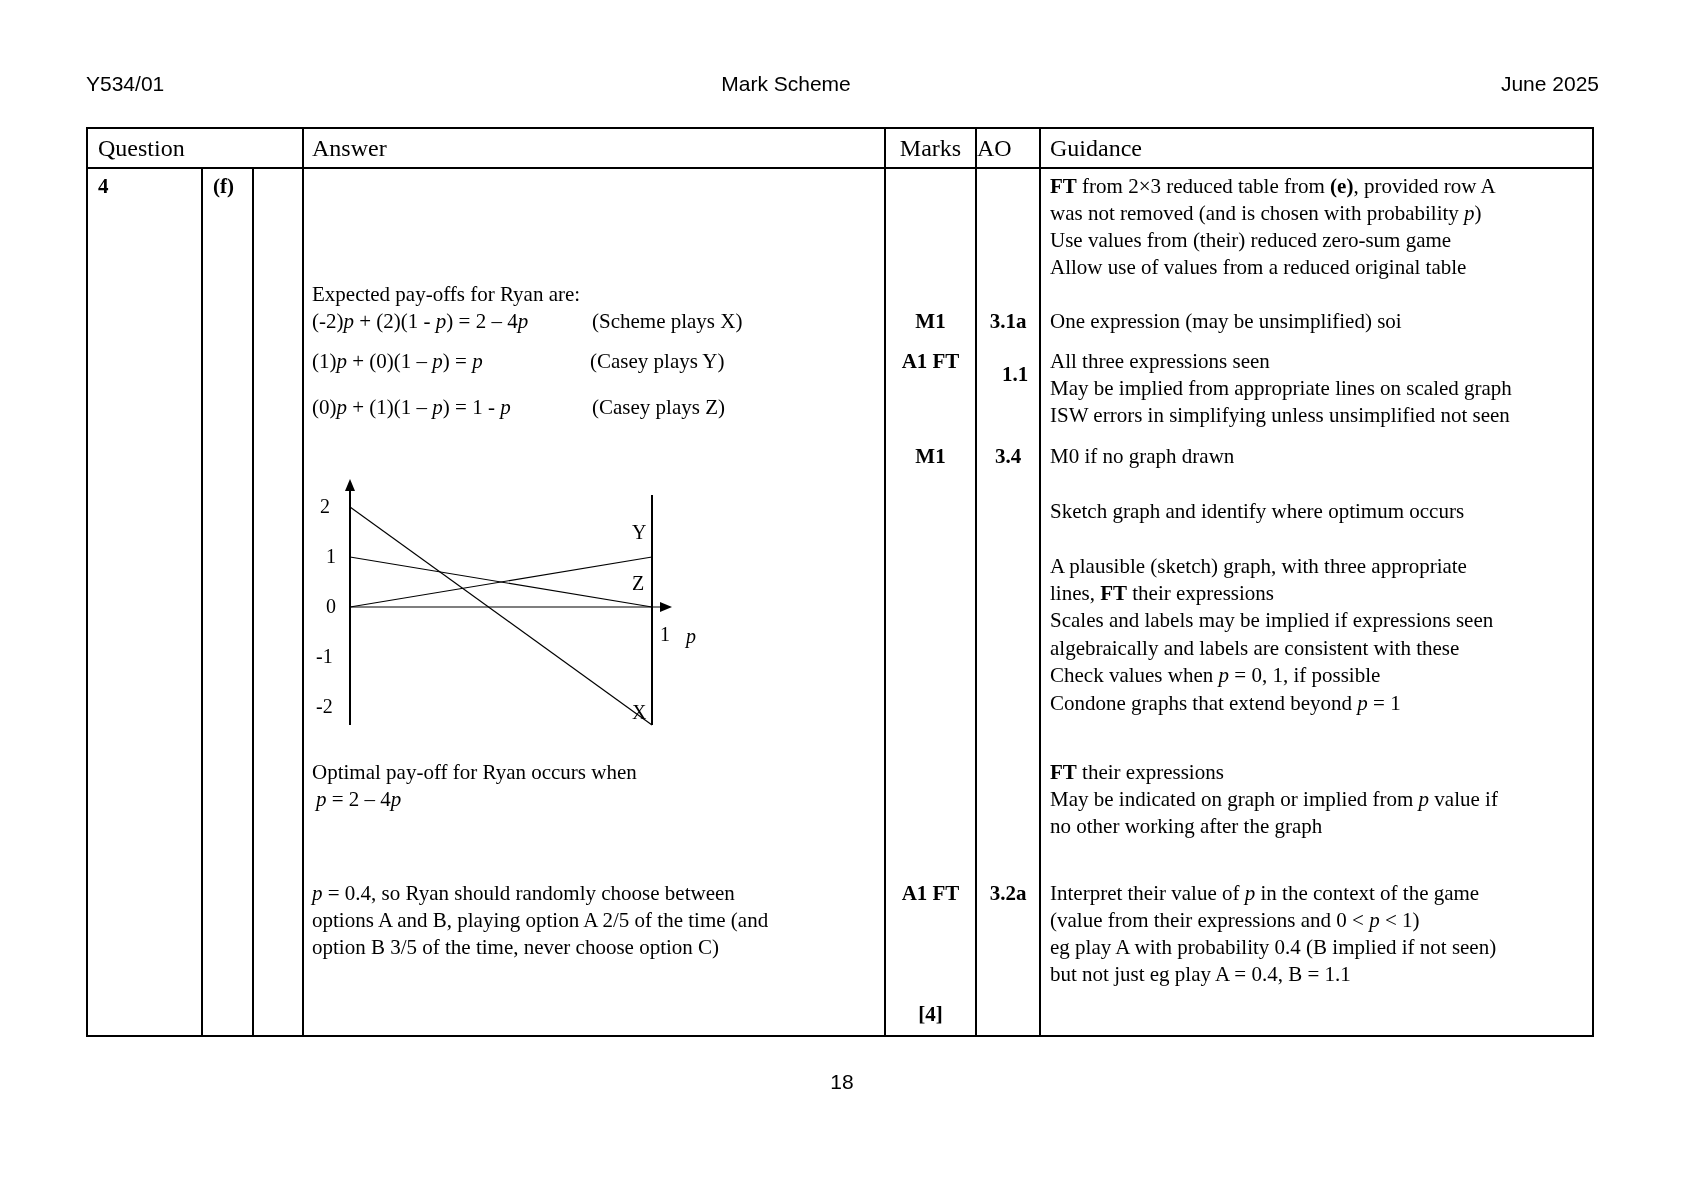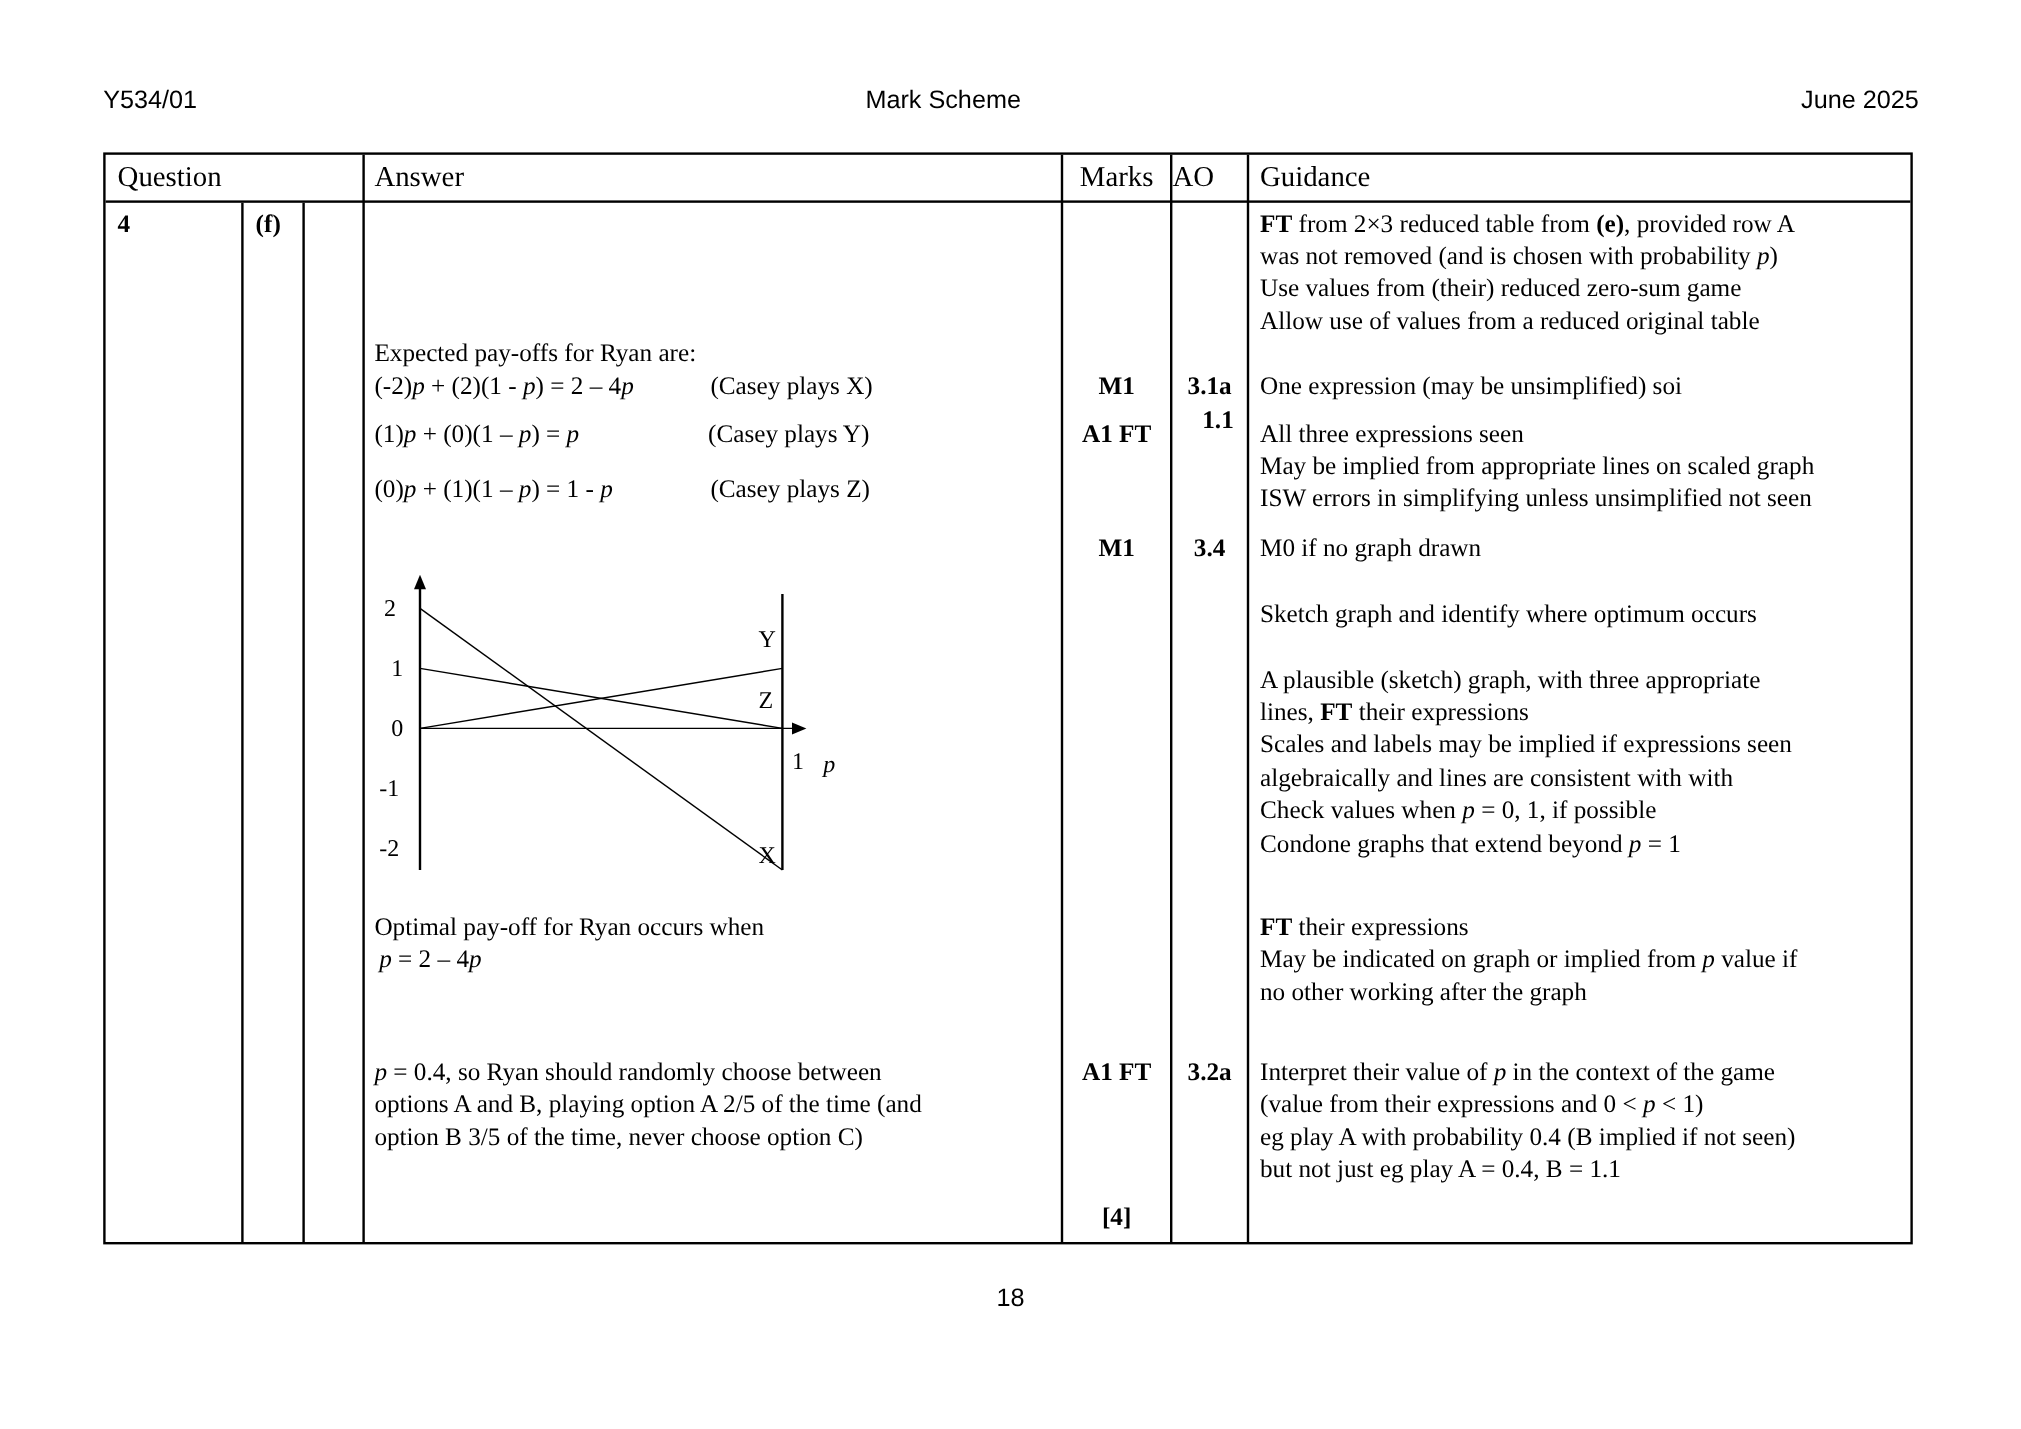--- a/index.html
+++ b/index.html
@@ -45,21 +45,21 @@
   <div class="th" style="left:962px;">Guidance</div>
 
   <div class="cell-text bold" style="left:10px; top:44px;">4</div>
   <div class="cell-text bold" style="left:125px; top:44px;">(f)</div>
 
   <div class="cell-text" style="left:224px; top:152px;">Expected pay-offs for Ryan are:</div>
 
   <div class="cell-text" style="left:224px; top:179px;">
     <span>(-2)</span><i>p</i><span> + (2)(1 - </span><i>p</i><span>) = 2 – 4</span><i>p</i>
   </div>
-  <div class="cell-text" style="left:504px; top:179px;">(Casey plays X)</div>
+  <div class="cell-text" style="left:504px; top:179px;">(Scheme plays X)</div>
 
   <div class="cell-text" style="left:224px; top:219px;">
     <span>(1)</span><i>p</i><span> + (0)(1 – </span><i>p</i><span>)  = </span><i>p</i>
   </div>
   <div class="cell-text" style="left:502px; top:219px;">(Casey plays Y)</div>
 
   <div class="cell-text" style="left:224px; top:265px;">
     <span>(0)</span><i>p</i><span> + (1)(1 – </span><i>p</i><span>)  = 1 - </span><i>p</i>
   </div>
   <div class="cell-text" style="left:504px; top:265px;">(Casey plays Z)</div>
@@ -98,21 +98,21 @@
 
   <div class="cell-text" style="left:224px; top:751px;">
     <i>p</i><span> = 0.4,  so Ryan should randomly choose between</span>
   </div>
   <div class="cell-text" style="left:224px; top:778px;">options A and B, playing option A 2/5 of the time (and</div>
   <div class="cell-text" style="left:224px; top:805px;">option B 3/5 of the time, never choose option C)</div>
 
   <div class="cell-text bold ctr" style="left:798px; width:89px; top:179px;">M1</div>
   <div class="cell-text bold ctr" style="left:889px; width:62px; top:179px;">3.1a</div>
   <div class="cell-text bold ctr" style="left:798px; width:89px; top:219px;">A1 FT</div>
-  <div class="cell-text bold ctr" style="left:889px; width:76px; top:208px;">1.1</div>
+  <div class="cell-text bold ctr" style="left:889px; width:76px; top:232px;">1.1</div>
   <div class="cell-text bold ctr" style="left:798px; width:89px; top:314px;">M1</div>
   <div class="cell-text bold ctr" style="left:889px; width:62px; top:314px;">3.4</div>
   <div class="cell-text bold ctr" style="left:798px; width:89px; top:751px;">A1 FT</div>
   <div class="cell-text bold ctr" style="left:889px; width:62px; top:751px;">3.2a</div>
   <div class="cell-text bold ctr" style="left:798px; width:89px; top:872px;">[4]</div>
 
   <div class="cell-text" style="left:962px; top:44px;">
     <b>FT</b><span> from 2×3 reduced table from </span><b>(e)</b><span>, provided row A</span>
   </div>
   <div class="cell-text" style="left:962px; top:71px;">
@@ -124,21 +124,21 @@
   <div class="cell-text" style="left:962px; top:219px;">All three expressions seen</div>
   <div class="cell-text" style="left:962px; top:246px;text-align:center;">May be implied from appropriate lines on scaled graph</div>
   <div class="cell-text" style="left:962px; top:273px;">ISW errors in simplifying unless unsimplified not seen</div>
   <div class="cell-text" style="left:962px; top:314px;">M0 if no graph drawn</div>
   <div class="cell-text" style="left:962px; top:369px;">Sketch graph and identify where optimum occurs</div>
   <div class="cell-text" style="left:962px; top:424px;">A plausible (sketch) graph, with three appropriate</div>
   <div class="cell-text" style="left:962px; top:451px;">
     <span>lines, </span><b>FT</b><span> their expressions</span>
   </div>
   <div class="cell-text" style="left:962px; top:478px;">Scales and labels may be implied if expressions seen</div>
-  <div class="cell-text" style="left:962px; top:506px;">algebraically and lines are consistent with with</div>
+  <div class="cell-text" style="left:962px; top:506px;">algebraically and labels are consistent with these</div>
   <div class="cell-text" style="left:962px; top:533px;">
     <span>Check values when </span><i>p</i><span> = 0, 1, if possible</span>
   </div>
   <div class="cell-text" style="left:962px; top:561px;">
     <span>Condone graphs that extend beyond </span><i>p</i><span> = 1</span>
   </div>
   <div class="cell-text" style="left:962px; top:630px;">
     <b>FT</b><span> their expressions</span>
   </div>
   <div class="cell-text" style="left:962px; top:657px;">

